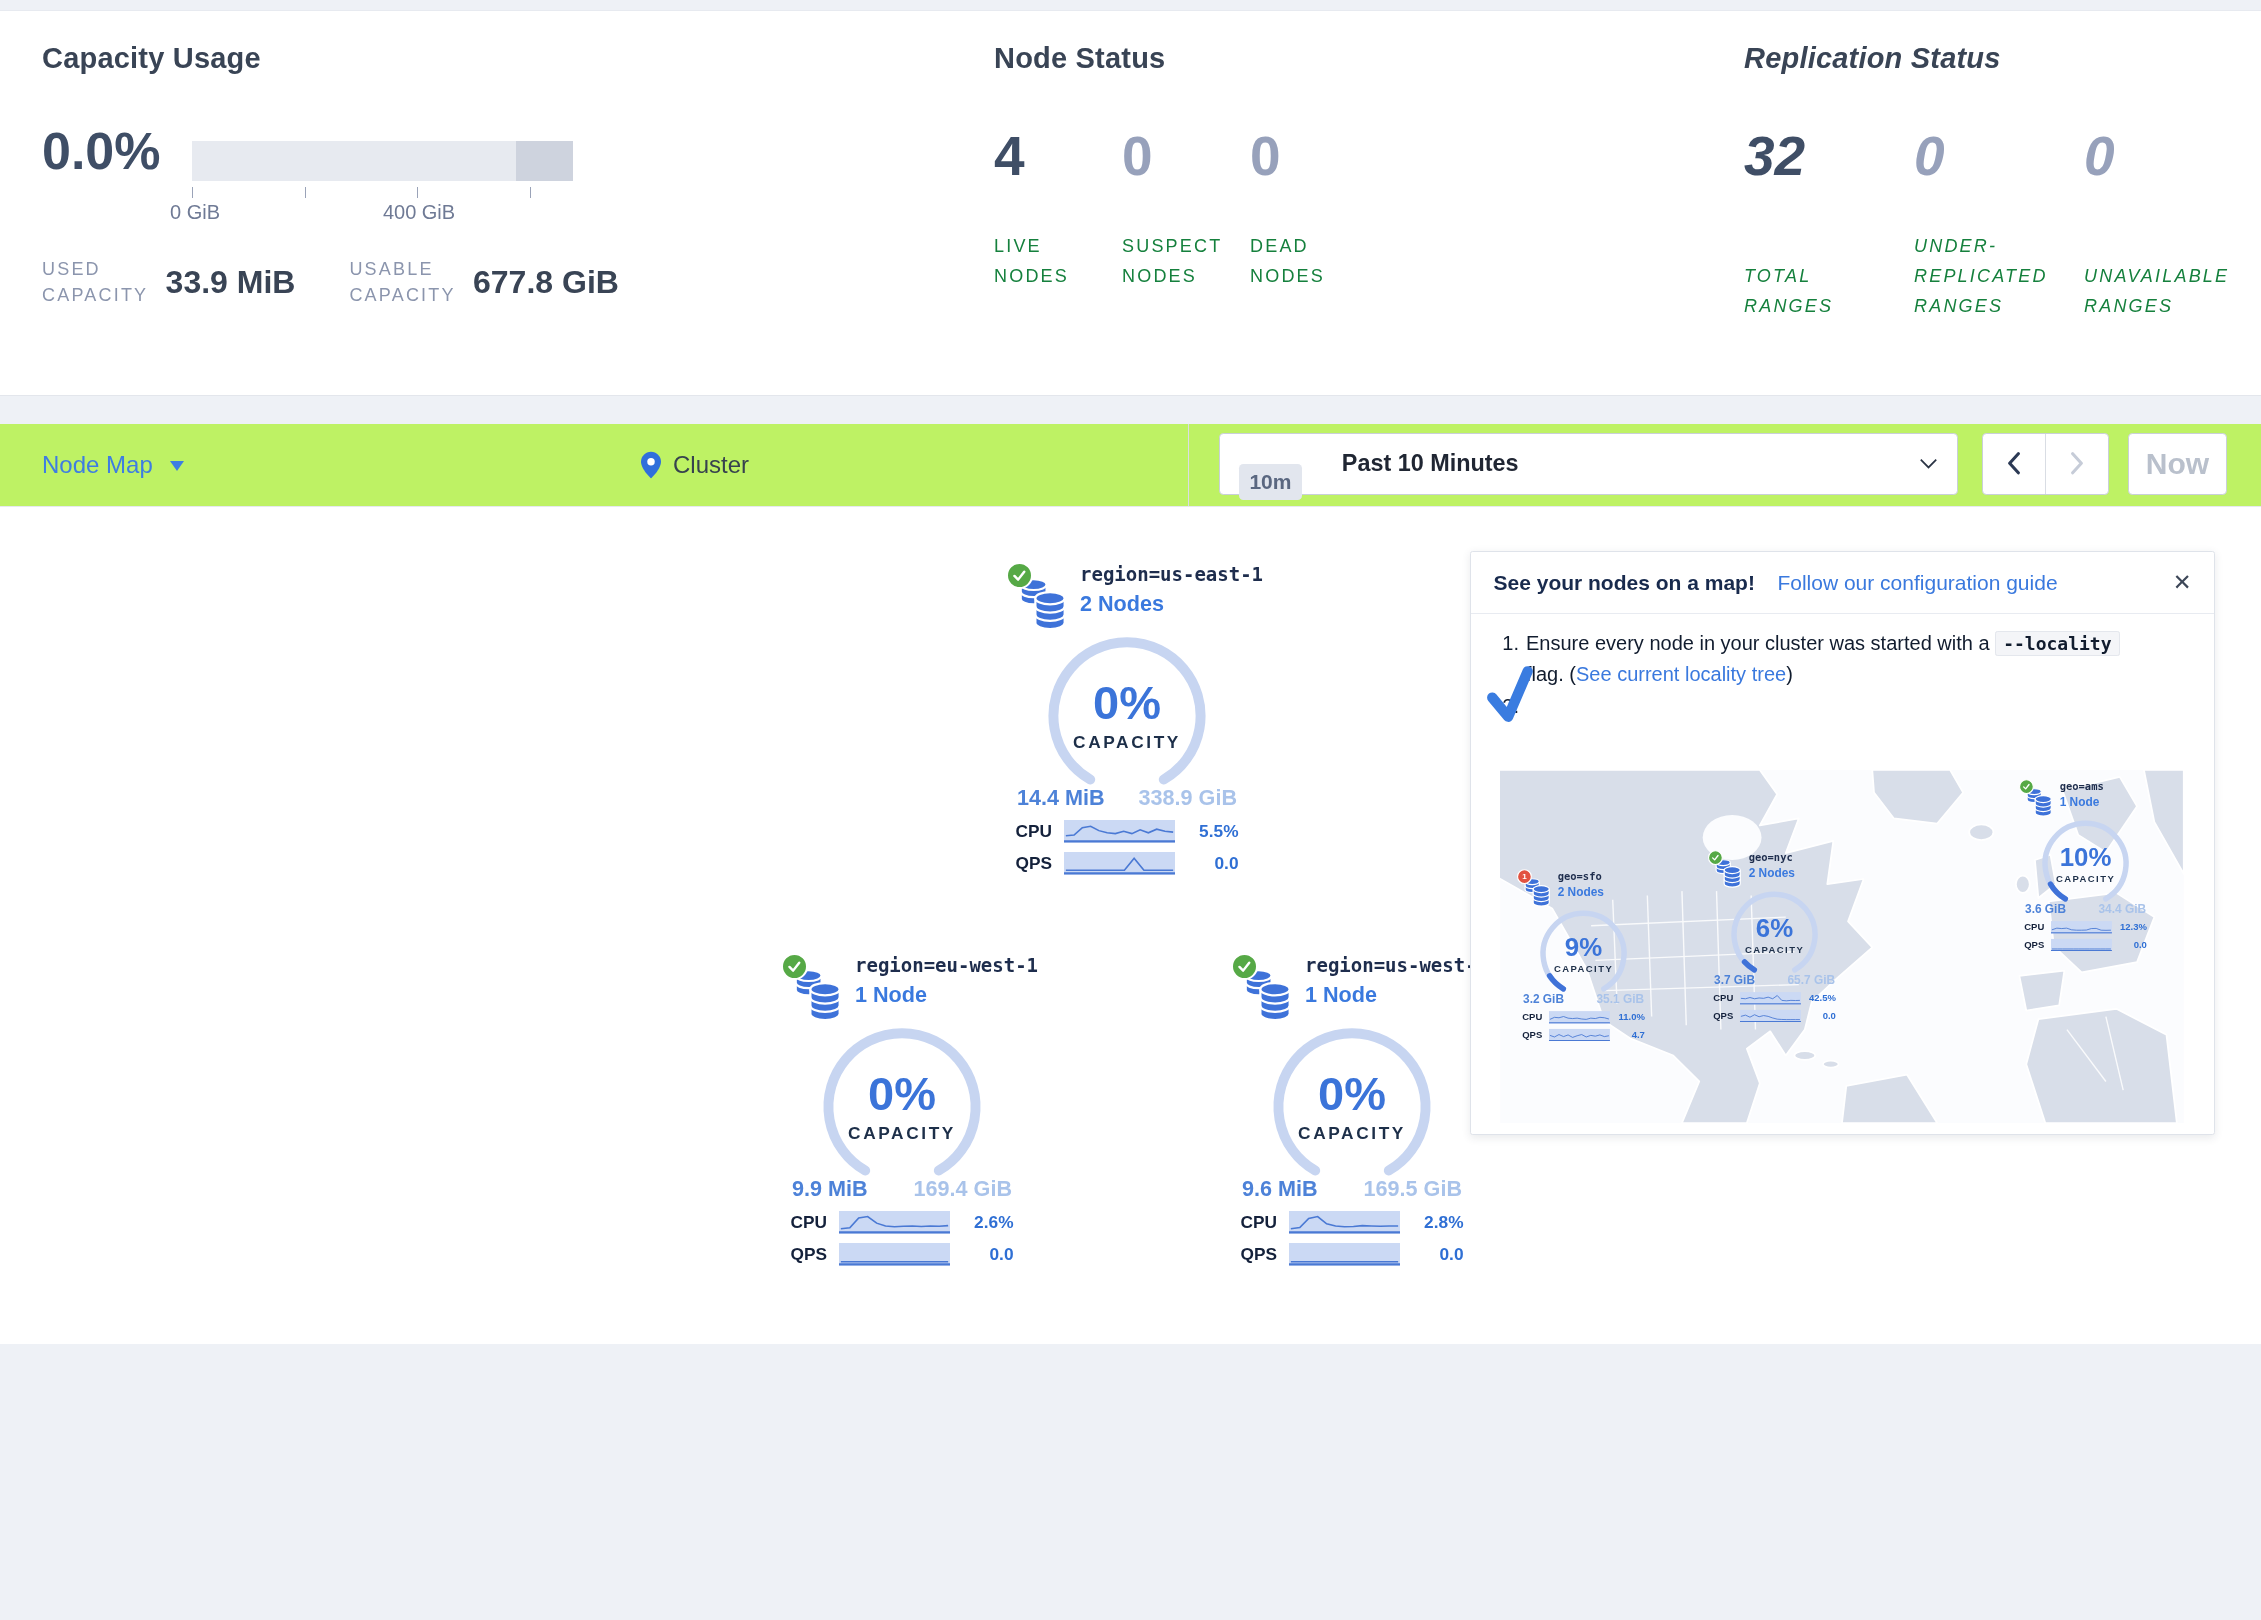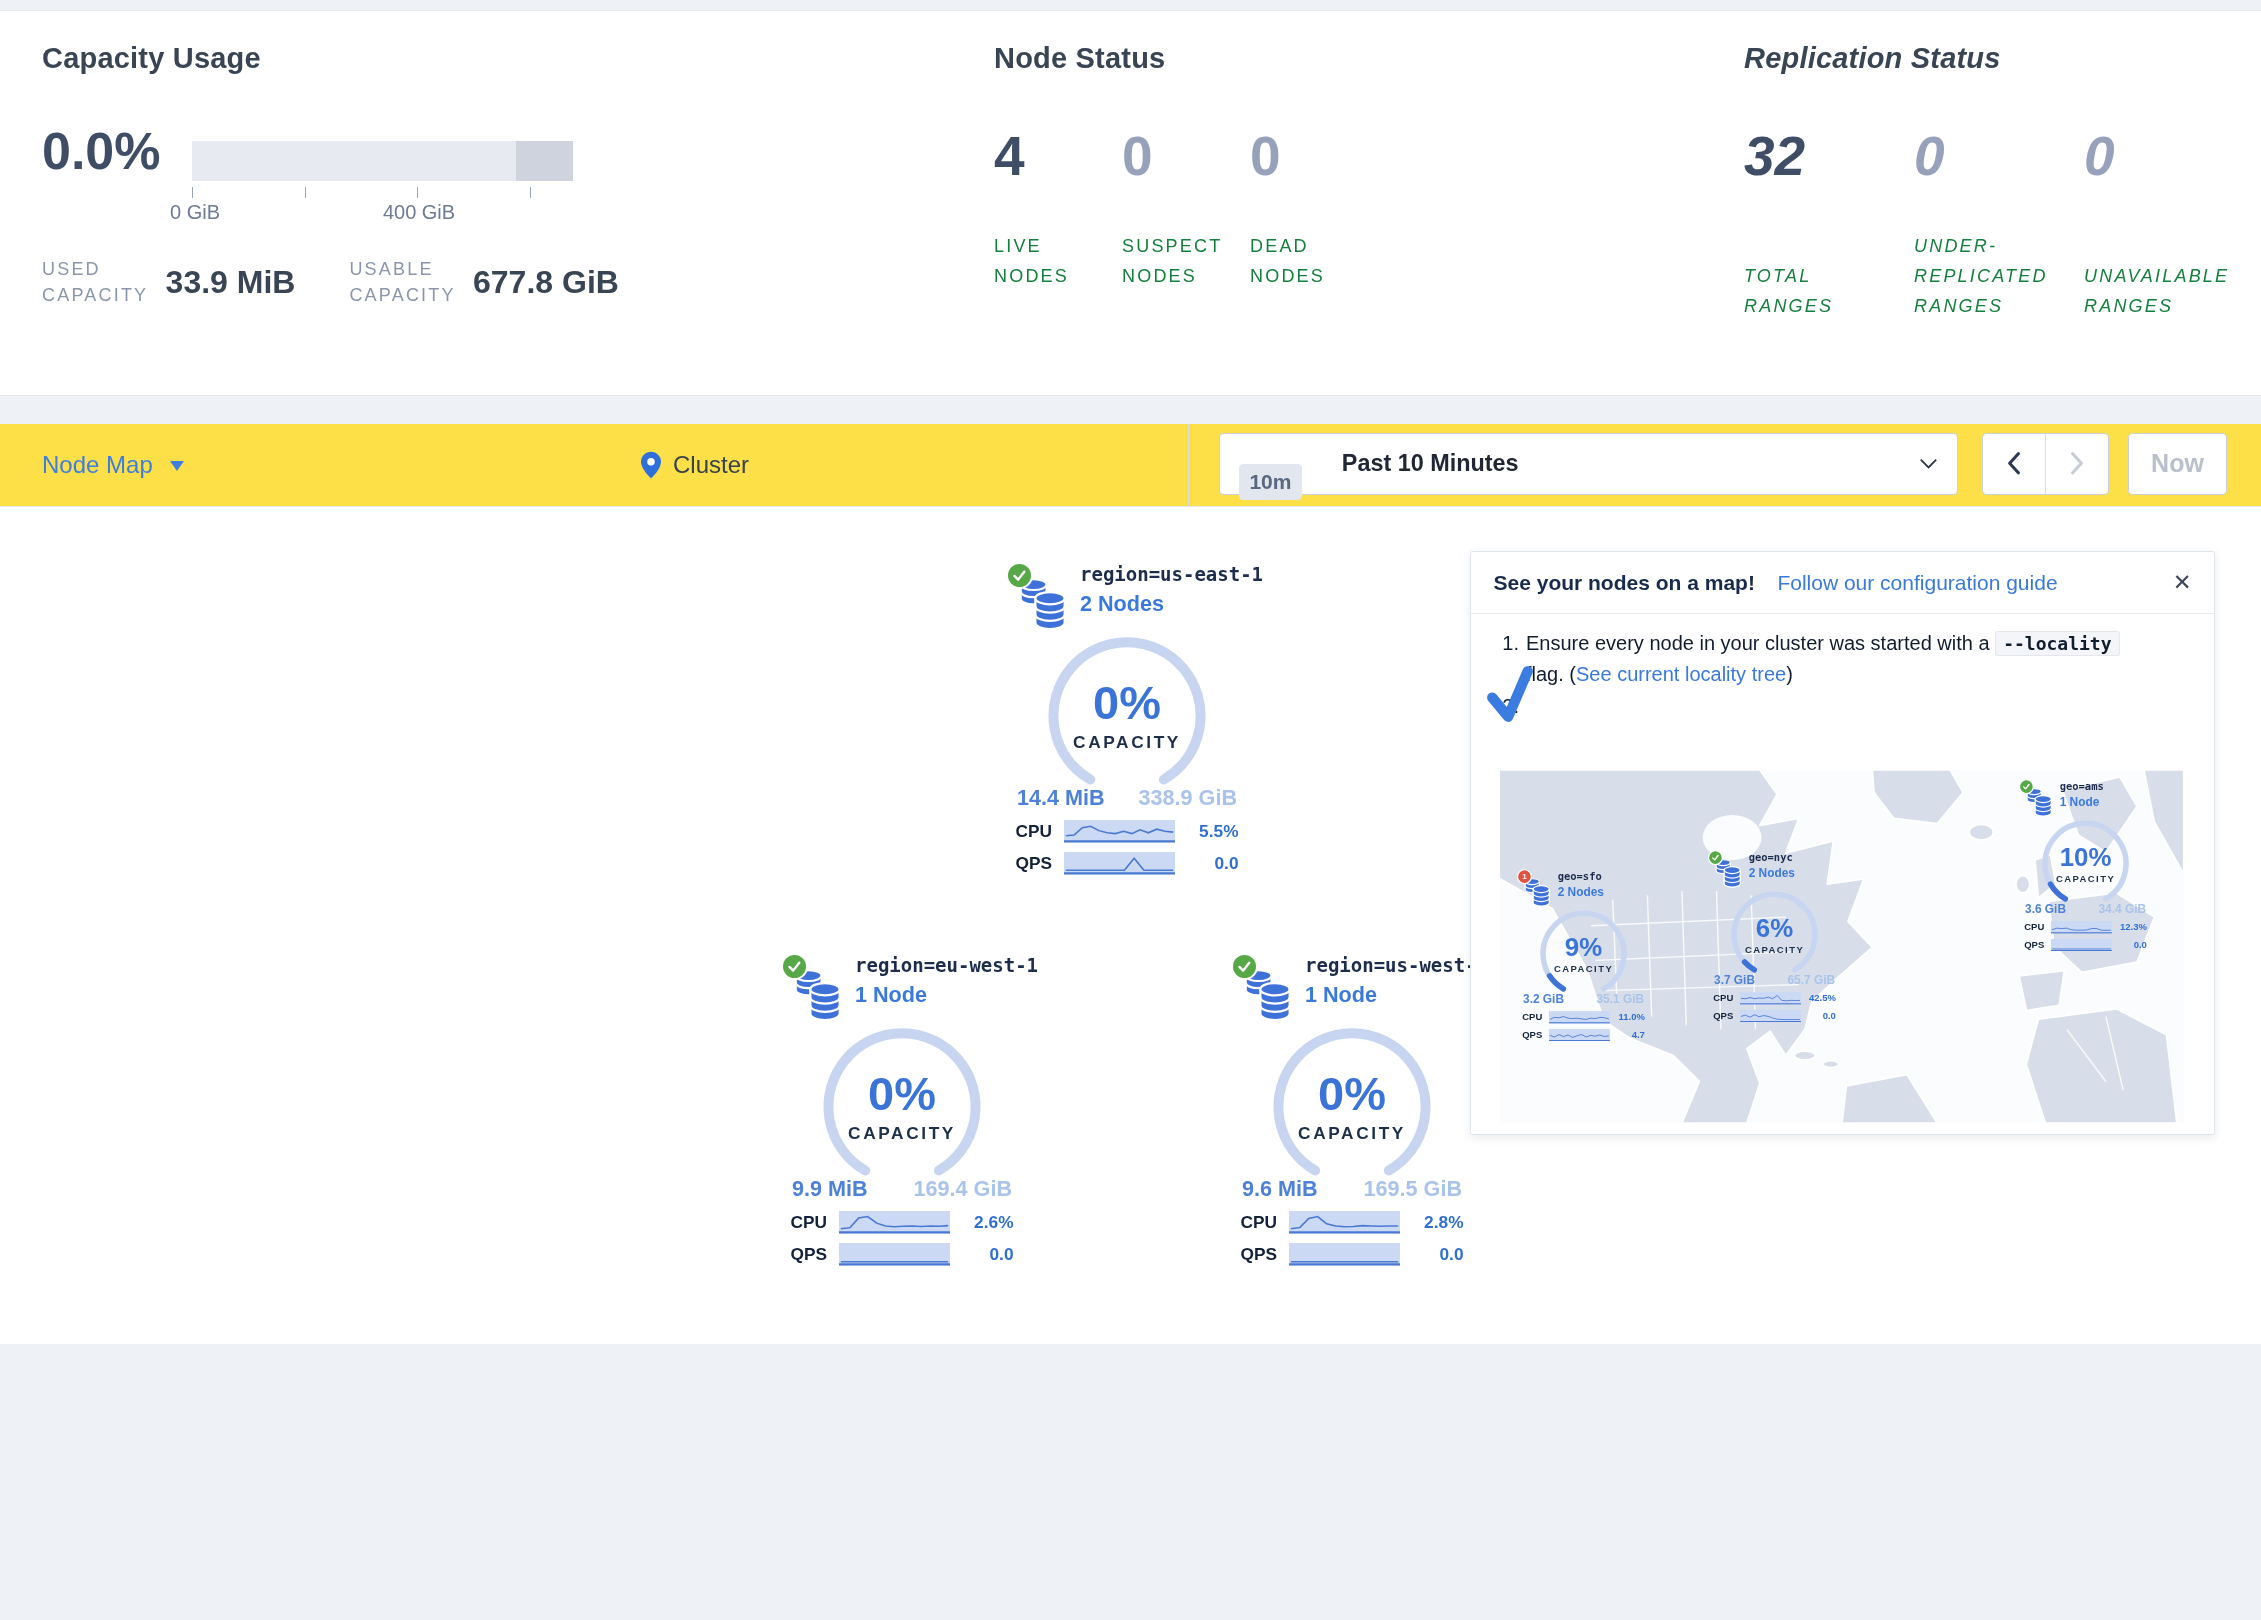--- a/index.html
+++ b/index.html
@@ -26,35 +26,35 @@
   .stat-row{display:flex;margin-top:54px;}
   .stat-lblrow{display:flex;align-items:flex-end;margin-top:47px;}
   .stat-val{font-size:55px;font-weight:600;color:#97a1bb;line-height:1;}
   .stat-val.emph{color:#3f4e66;}
   .stat-lbl{font-size:18px;color:#15803d;letter-spacing:2.2px;white-space:pre-line;line-height:30px;}
   .w148{width:128px;} .w196{width:170px;}
   .sec-nodes{left:994px;}
   .sec-repl{left:1744px;font-style:italic;}
 
   
-  .toolbar{position:absolute;top:424px;left:0;right:0;height:82px;background:#fde047;border-bottom:0.9px solid #e6e9ef;}
+  .toolbar{position:absolute;top:424px;left:0;right:0;height:82px;background:#bef264;border-bottom:0.9px solid #e6e9ef;}
   .view-select{position:absolute;left:42px;top:50%;transform:translateY(-50%);display:flex;align-items:center;cursor:pointer;}
   .view-select-label{font-size:24px;color:#3e7de2;font-weight:500;}
   .tri-down{width:0;height:0;border-left:7.8px solid transparent;border-right:7.8px solid transparent;border-top:10.4px solid #3e7de2;margin-left:17.3px;margin-top:2.6px;}
   .breadcrumb{position:absolute;left:641px;top:50%;transform:translateY(-50%);display:flex;align-items:center;}
   .breadcrumb-label{font-size:24px;color:#37424e;margin-left:12px;}
   .tb-divider{position:absolute;left:1188px;top:0;bottom:0;width:0.9px;background:#dadde4;}
   .time-select{position:absolute;left:1219px;top:8.7px;width:739px;height:62px;border:0.9px solid #c9cfd9;border-radius:4.3px;display:flex;align-items:center;padding:0 19px;box-sizing:border-box;background:#fff;cursor:pointer;}
   .time-badge{background:#e2e6ee;border-radius:4.3px;padding:6px 10.4px;font-size:21px;font-weight:700;color:#5a6780;margin-top:36px;}
   .time-label{margin-left:40px;font-size:23.4px;font-weight:600;color:#202633;}
   .time-chev{margin-left:auto;display:flex;align-items:center;}
   .nav-btns{position:absolute;left:1982px;top:8.7px;width:127px;height:62px;border:0.9px solid #c9cfd9;border-radius:4.3px;display:flex;box-sizing:border-box;background:#fff;}
   .nav-btn{flex:1;display:flex;align-items:center;justify-content:center;cursor:pointer;}
   .nav-btn + .nav-btn{border-left:0.9px solid #d9dde4;}
-  .now-btn{position:absolute;left:2128px;top:8.7px;width:99px;height:62px;border:0.9px solid #c9cfd9;border-radius:4.3px;display:flex;align-items:center;justify-content:center;font-size:25px;font-weight:600;color:#b9c0cc;box-sizing:border-box;background:#fff;cursor:pointer;}
+  .now-btn{position:absolute;left:2128px;top:8.7px;width:99px;height:62px;border:0.9px solid #c9cfd9;border-radius:4.3px;display:flex;align-items:center;justify-content:center;font-size:30px;font-weight:600;color:#b9c0cc;box-sizing:border-box;background:#fff;cursor:pointer;}
 
   
   .main{position:absolute;top:507px;left:0;right:0;bottom:17.3px;background:#fff;}
   .bottom-strip{position:absolute;bottom:0;left:0;right:0;height:17.3px;background:#eef1f6;}
 
   
   .node-card{position:absolute;width:242px;}
   .node-card.mini{transform:scale(0.55);transform-origin:0 0;}
   .nc-header{position:relative;height:71px;}
   .nc-badge{position:absolute;left:0;top:3.5px;width:27px;height:27px;border-radius:50%;background:#56a946;border:2.6px solid #fff;box-sizing:border-box;display:flex;align-items:center;justify-content:center;z-index:2;}

